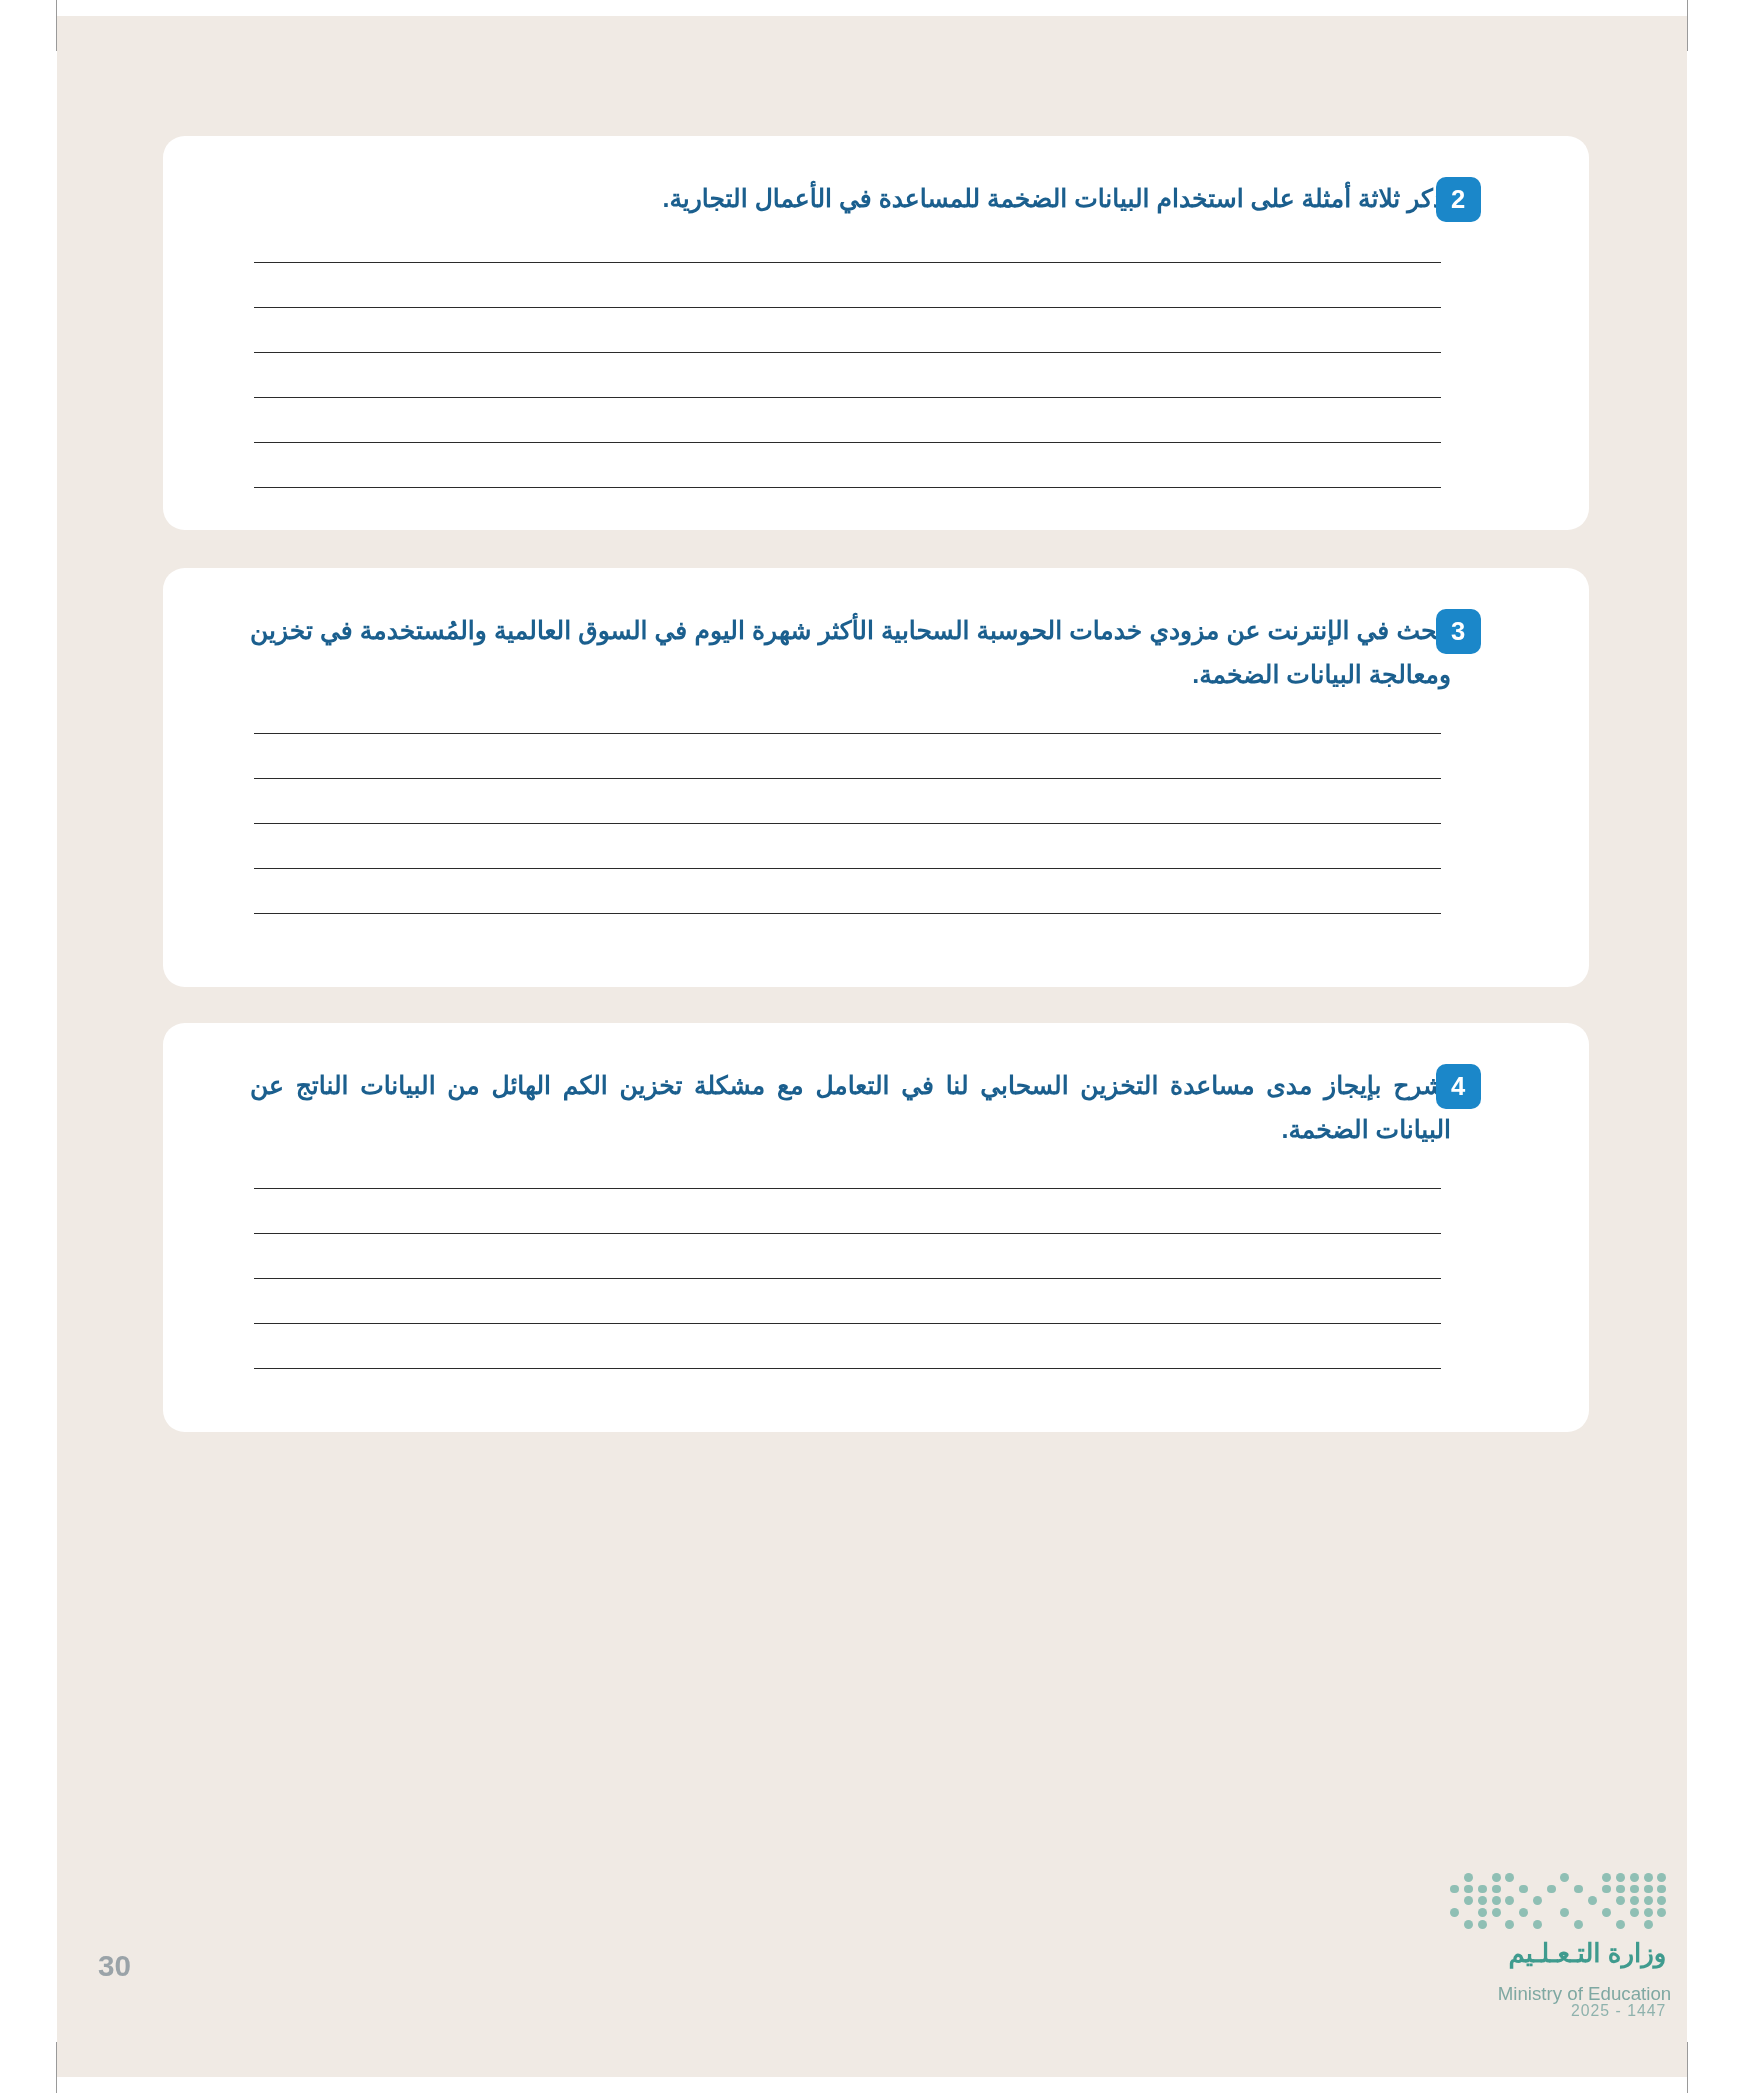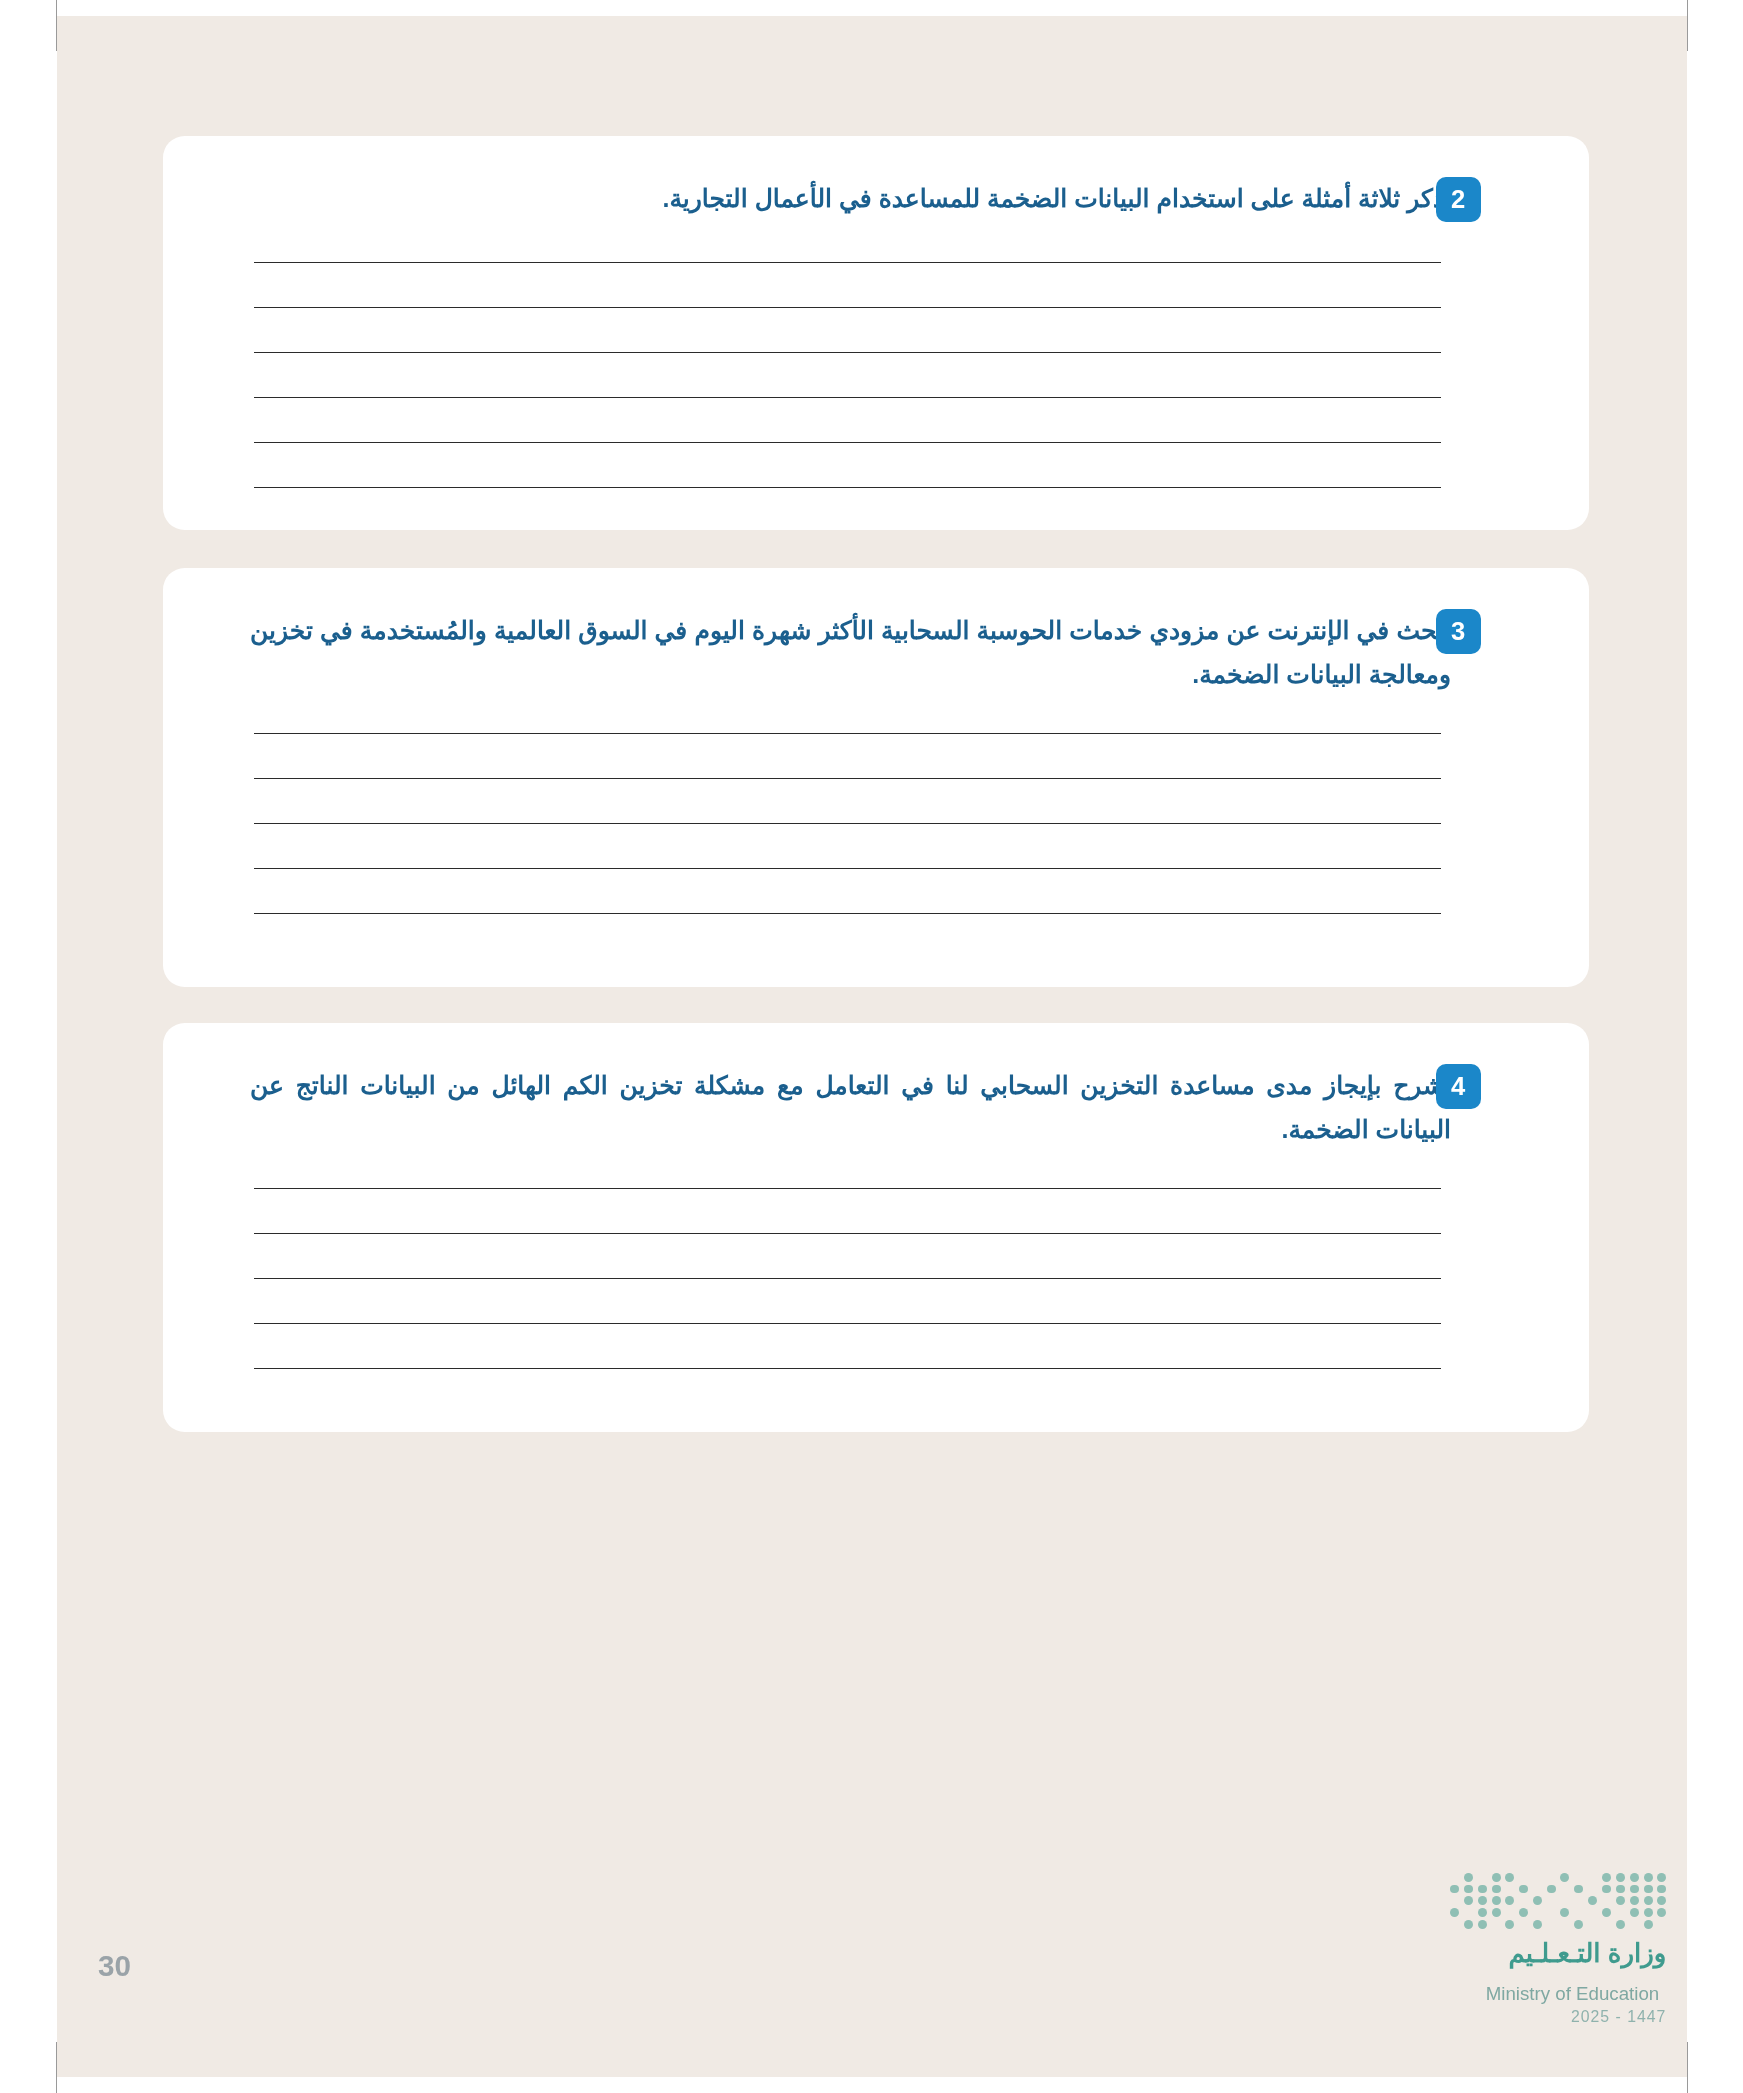--- a/index.html
+++ b/index.html
@@ -192,32 +192,32 @@
     right: 7.9px;
     top: 65px;
     font-size: 26px;
     color: #3f9b8e;
     font-weight: bold;
     letter-spacing: 2px;
     font-family: "Liberation Sans", sans-serif;
   }
   .moe-en {
     position: absolute;
-    right: 15px;
+    right: 3px;
     top: 110px;
     font-size: 18.7px;
     color: #7fa8a2;
     direction: ltr;
     text-align: right;
     font-family: "Liberation Sans", sans-serif;
   }
   .moe-year {
     position: absolute;
     right: 7.9px;
-    top: 135px;
+    top: 129px;
     font-size: 15.8px;
     color: #8fb2ad;
     direction: ltr;
     text-align: right;
     letter-spacing: 1px;
     font-family: "Liberation Sans", sans-serif;
   }
   .page-number {
     position: absolute;
     left: 41px;

